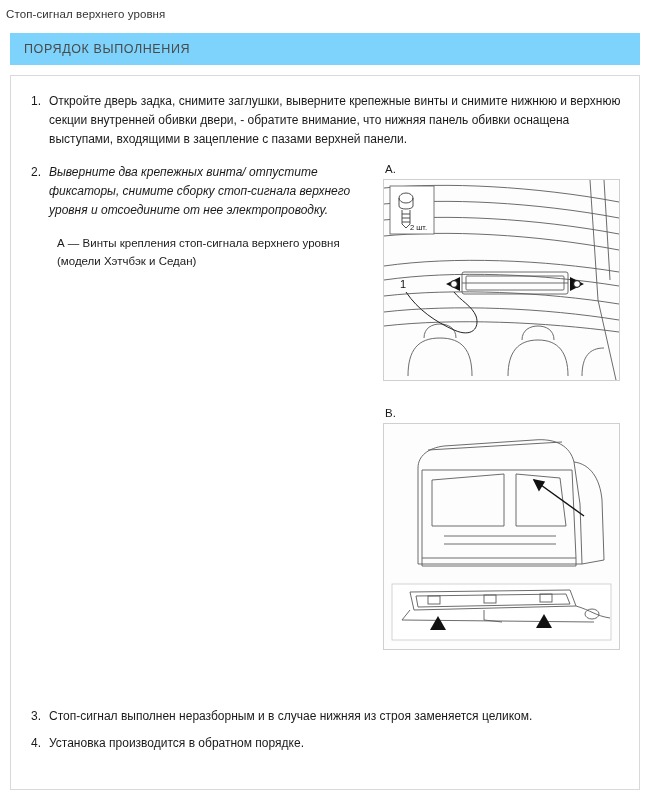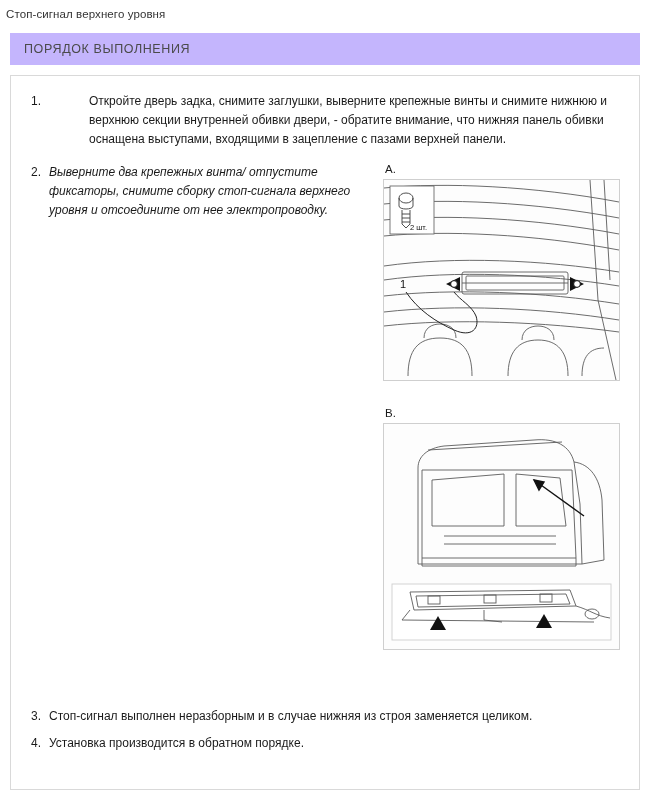--- a/index.html
+++ b/index.html
@@ -28,21 +28,21 @@
     font-size: 11.5px;
     color: #333333;
     padding: 8px 0 0 6px;
     letter-spacing: 0.1px;
   }
 
   
   .section-bar {
     margin: 13px 10px 0 10px;
     height: 32px;
-    background: #c4b5fd;
+    background: #7dd3fc;
     display: flex;
     align-items: center;
     padding-left: 14px;
     box-sizing: border-box;
   }
   .section-bar .section-title {
     font-size: 12.5px;
     color: #4a4a4a;
     letter-spacing: 0.6px;
   }
@@ -72,21 +72,21 @@
     box-sizing: border-box;
     line-height: 19px;
   }
   .step .body {
     font-size: 12px;
     line-height: 19px;
     color: #1a1a1a;
   }
 
   
-  .step1 .body { width: 588px; margin-left: 40px; }
+  .step1 .body { width: 588px; }
 
   
   .step2-wrap {
     display: flex;
     align-items: flex-start;
   }
   .step2-left {
     width: 350px;
     min-width: 350px;
   }
@@ -158,20 +158,21 @@
     </div>
 
     <div class="step2-wrap">
 
       <div class="step2-left">
         <div class="step">
           <div class="num">2.</div>
           <div class="body">Выверните два крепежных винта/ отпустите фиксаторы, снимите сборку стоп-сигнала верхнего уровня и отсоедините от нее электропроводку.</div>
         </div>
         <div class="legend">
+          <div>А — Винты крепления стоп-сигнала верхнего уровня (модели Хэтчбэк и Седан)</div>
         </div>
       </div>
 
       <div class="figs">
 
         <div class="fig-label">А.</div>
         <div class="fig-a-frame">
           <svg width="235" height="200" viewBox="0 0 235 200">
             <g fill="none" stroke="#5b5b5b" stroke-width="0.9">
 

